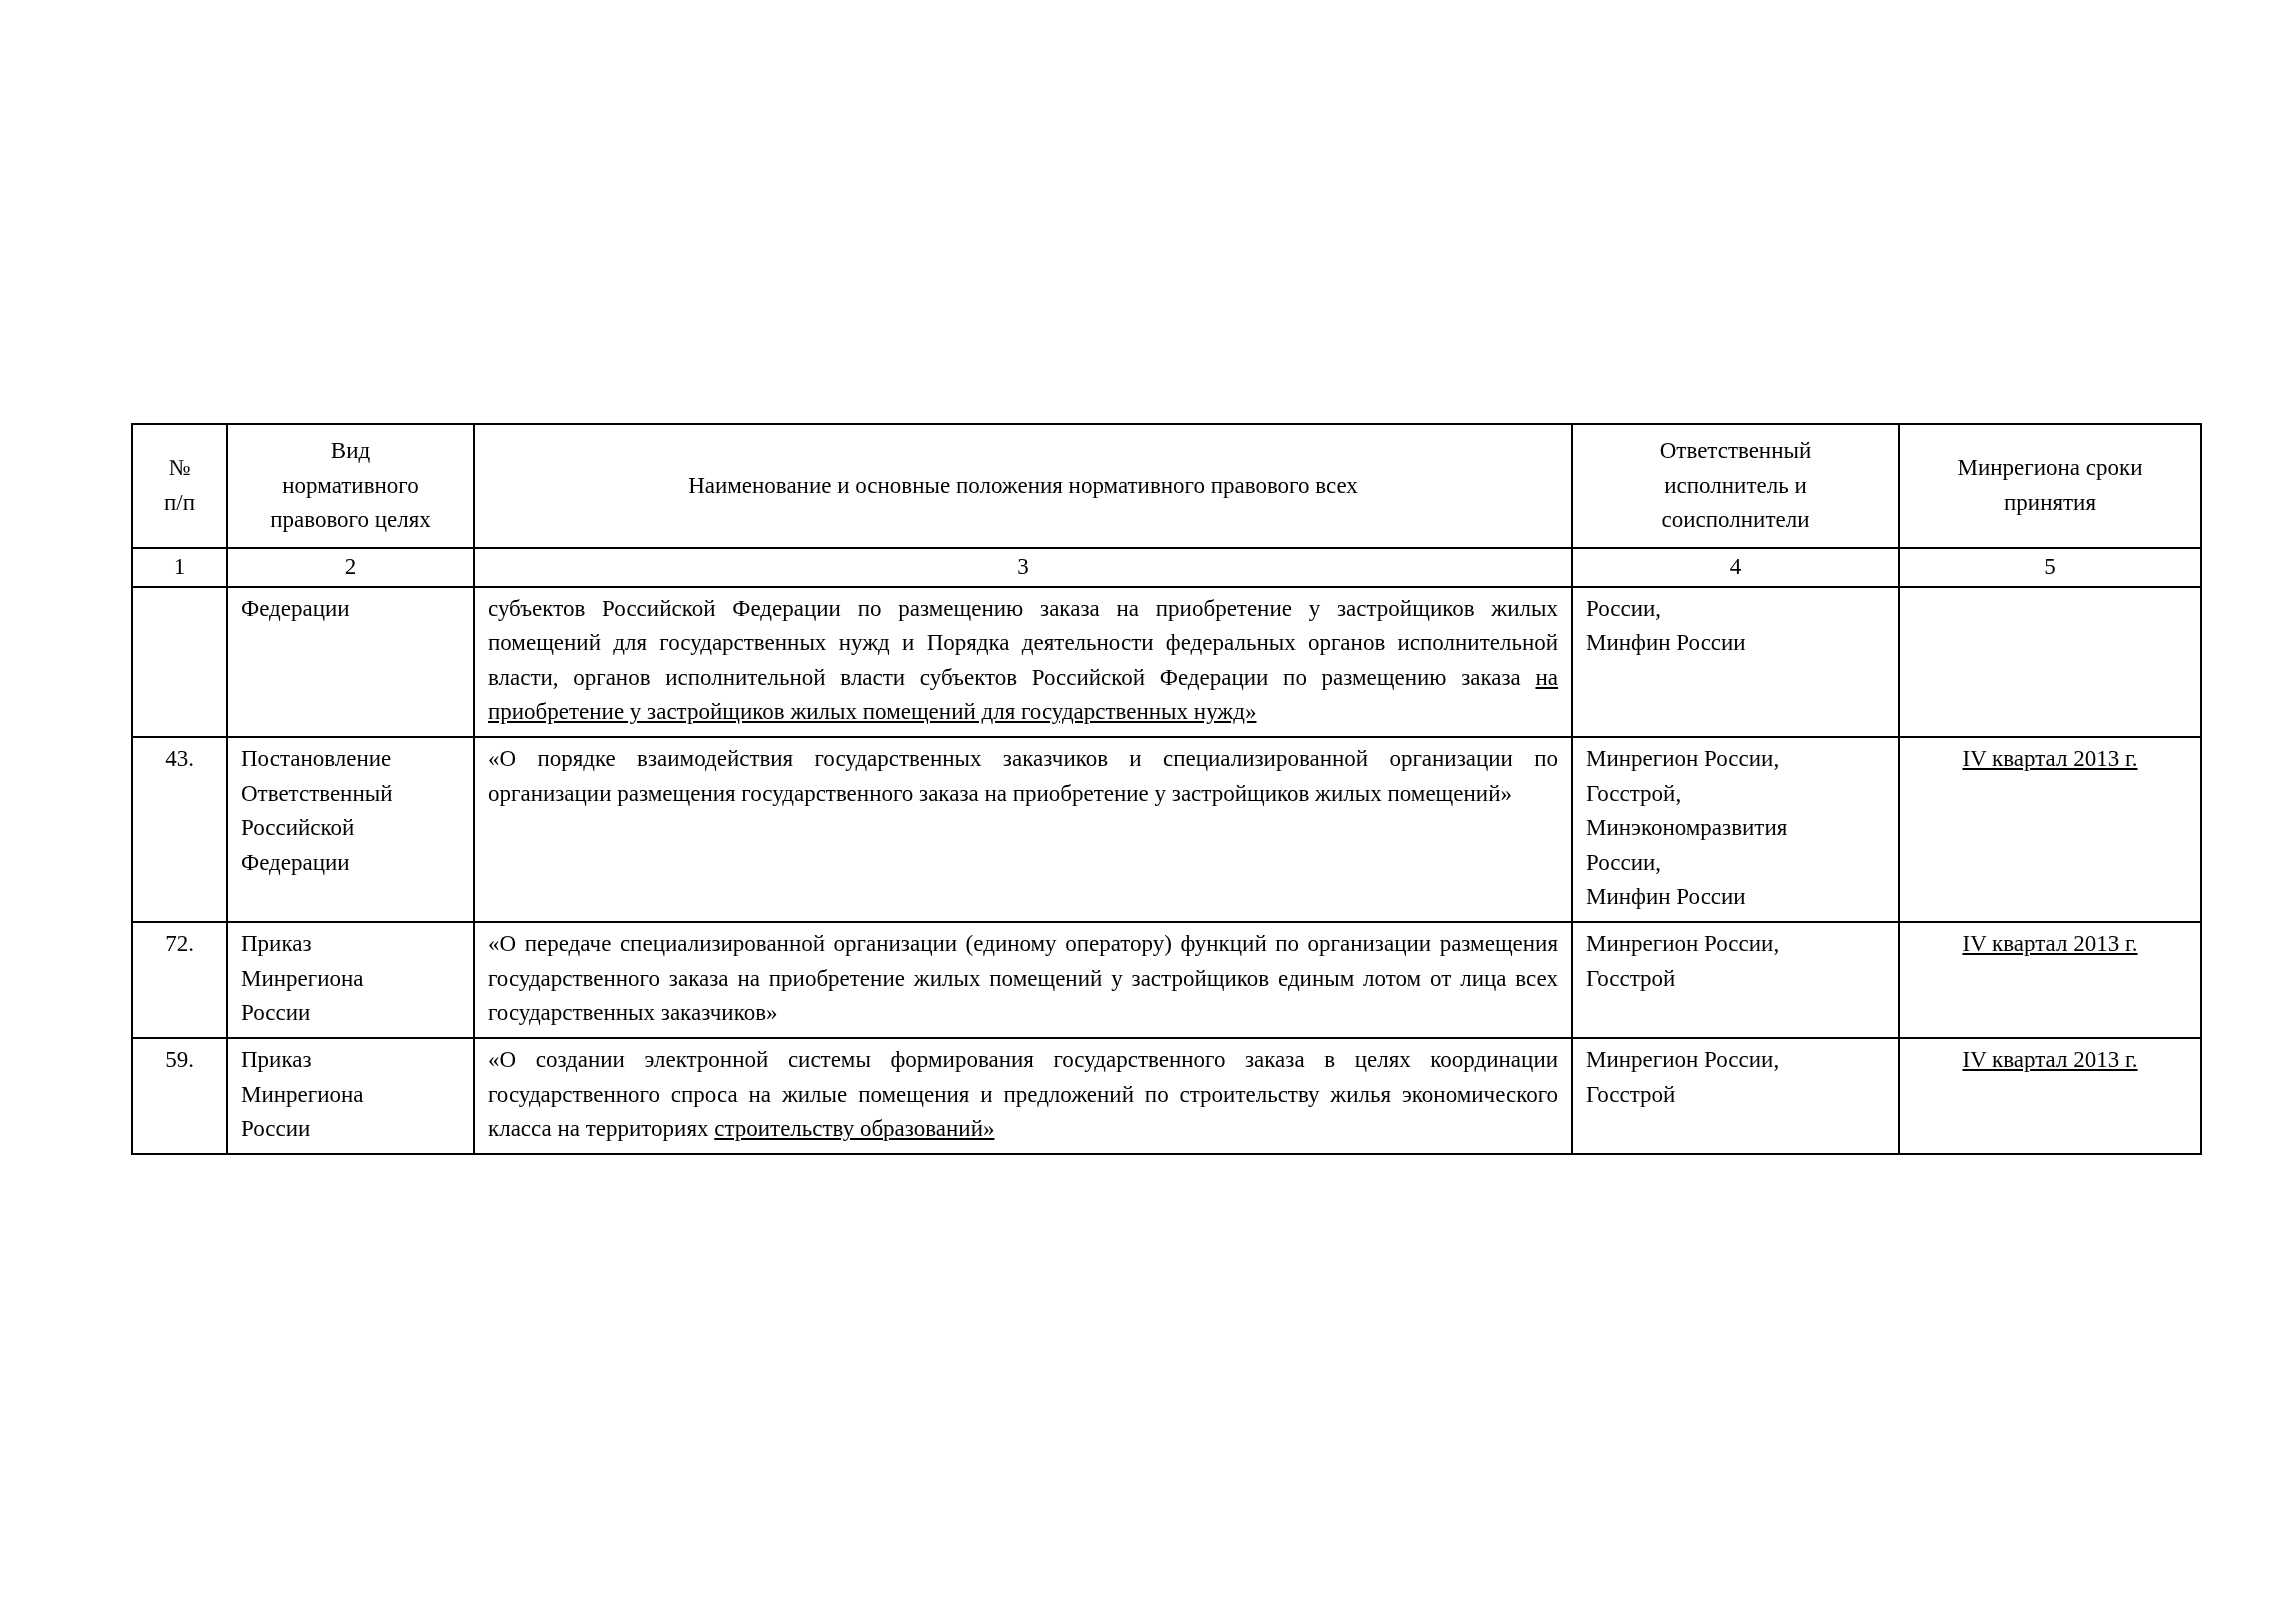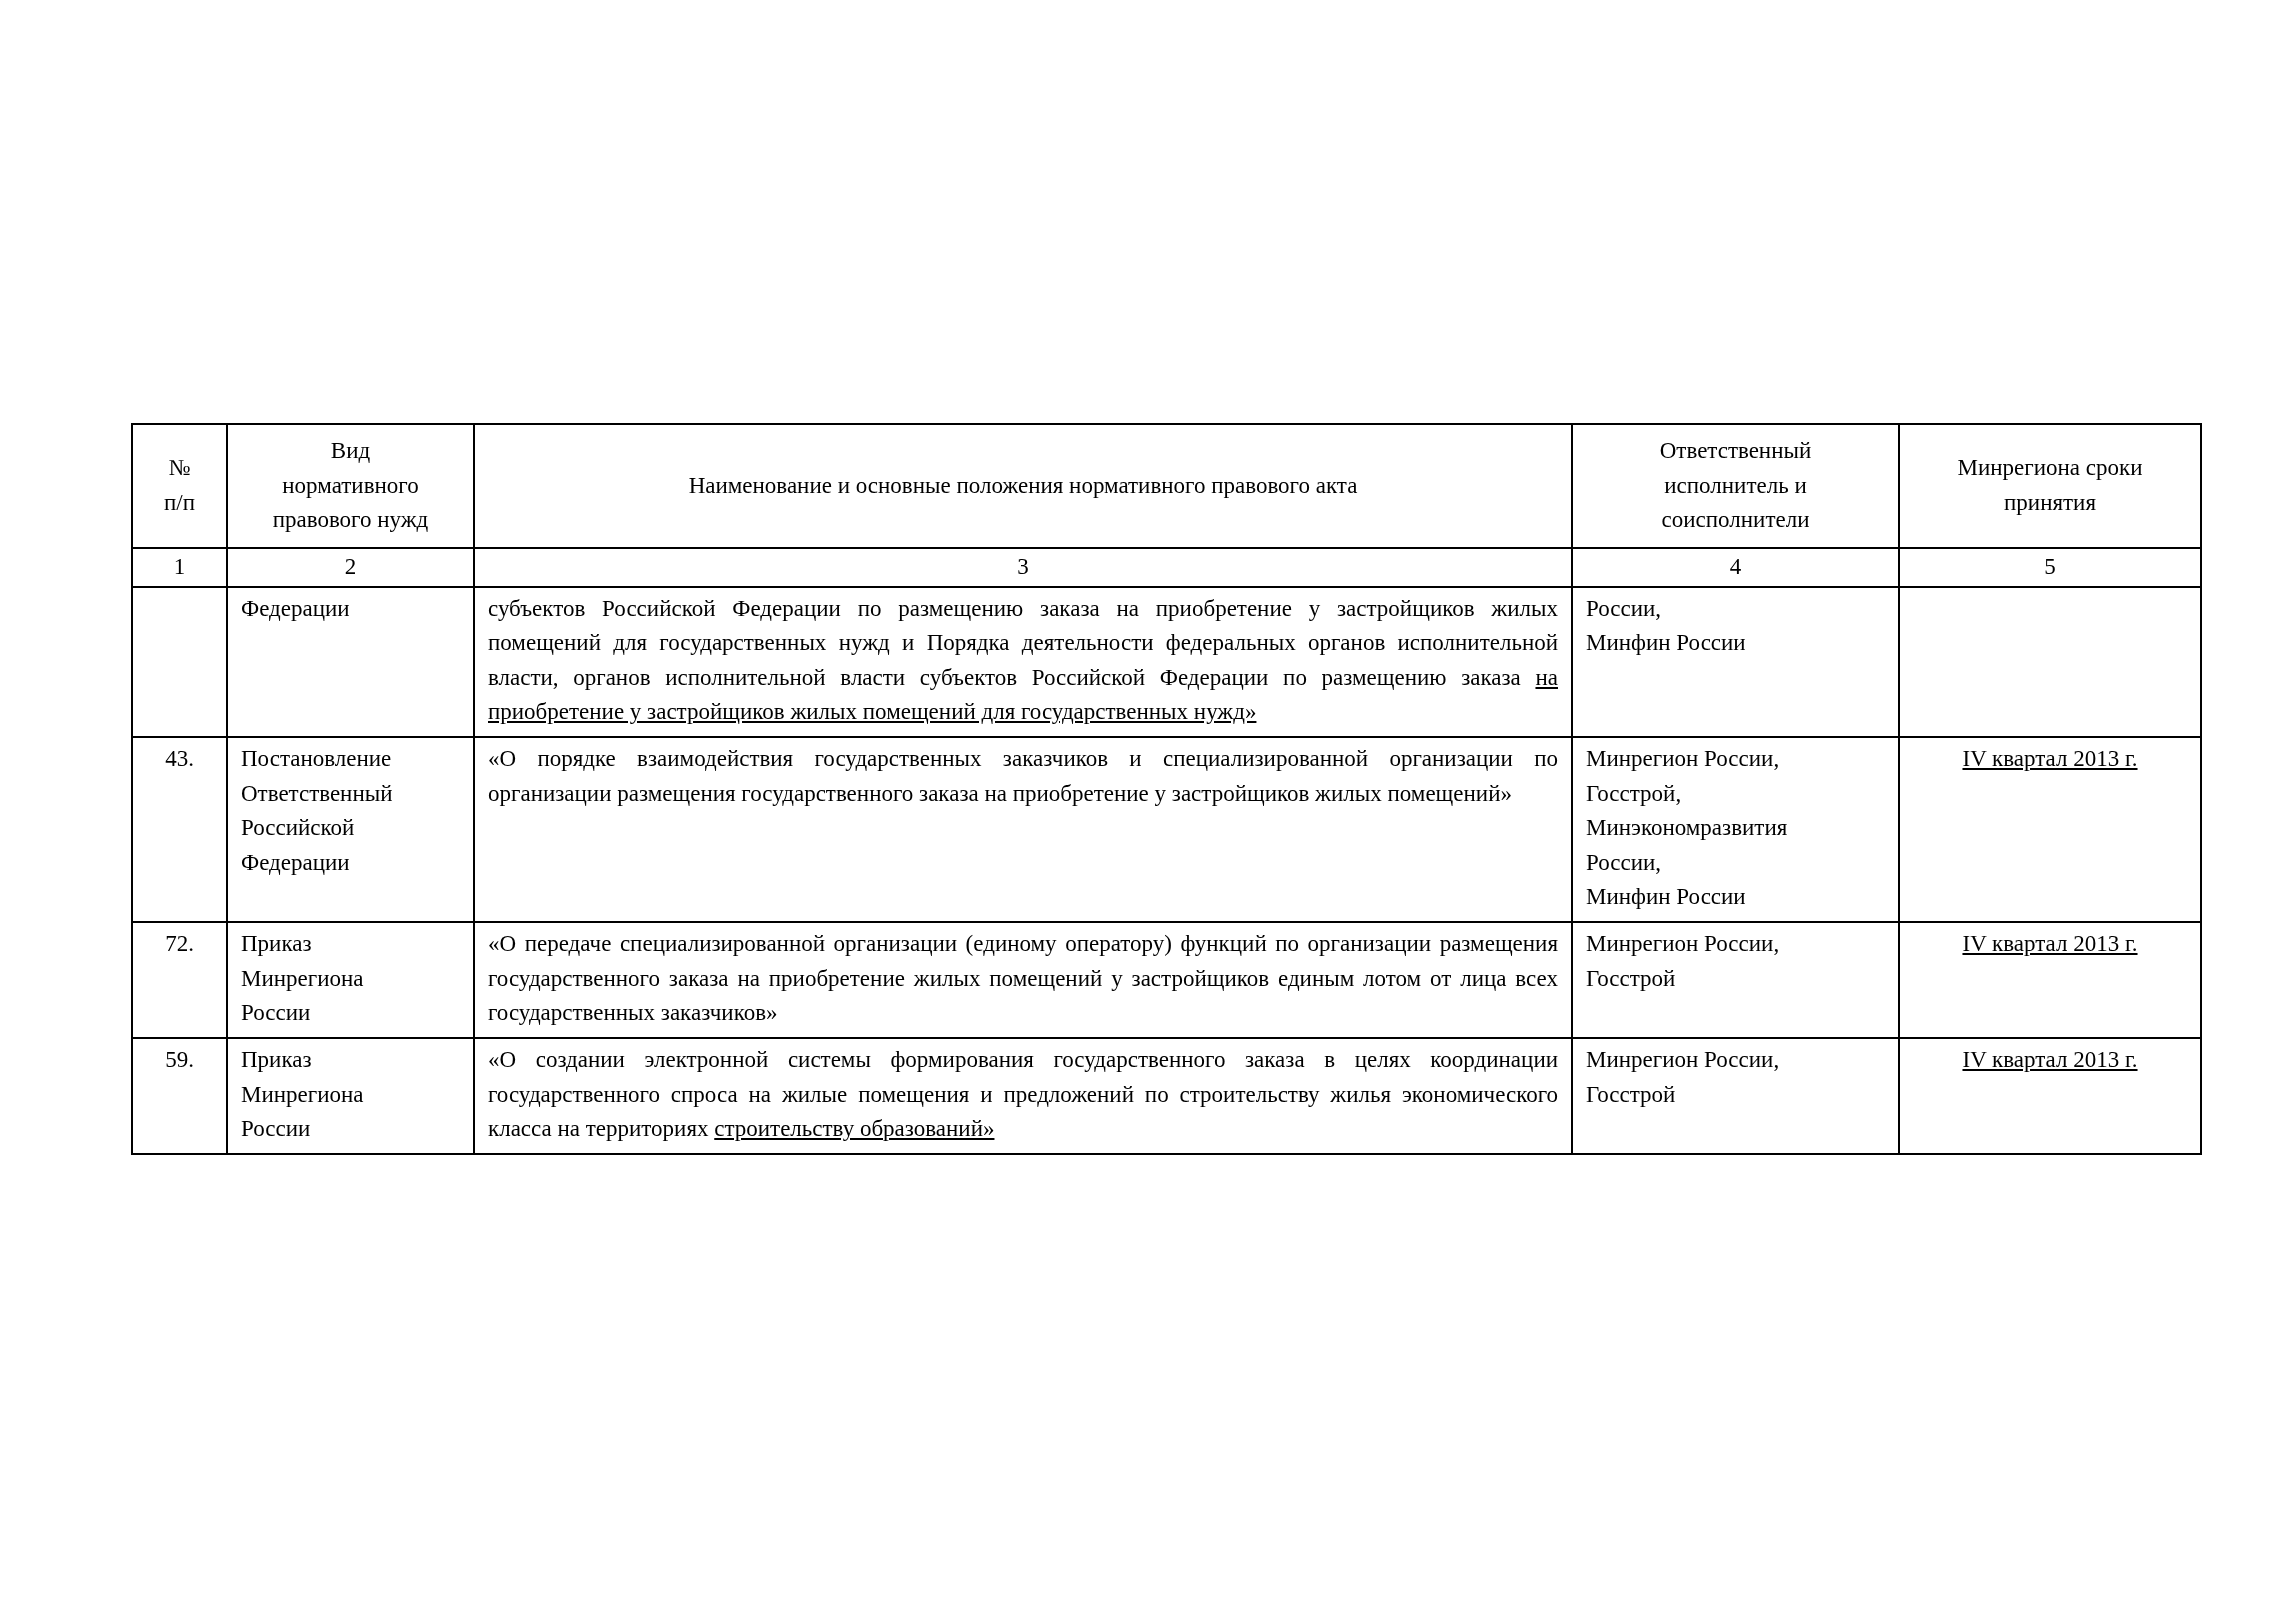--- a/index.html
+++ b/index.html
@@ -60,22 +60,22 @@
       <col style="width:1098px">
       <col style="width:327px">
       <col style="width:302px">
     </colgroup>
     <tbody>
       <tr>
         <th class="pre">№
 п/п</th>
         <th class="pre">Вид
 нормативного
-правового нужд</th>
-        <th class="pre">Наименование и основные положения нормативного правового акта</th>
+правового целях</th>
+        <th class="pre">Наименование и основные положения нормативного правового всех</th>
         <th class="pre">Ответственный
 исполнитель и
 соисполнители</th>
         <th class="pre">Минрегиона сроки
 принятия</th>
       </tr>
       <tr class="index-row">
         <td>1</td>
         <td>2</td>
         <td>3</td>

